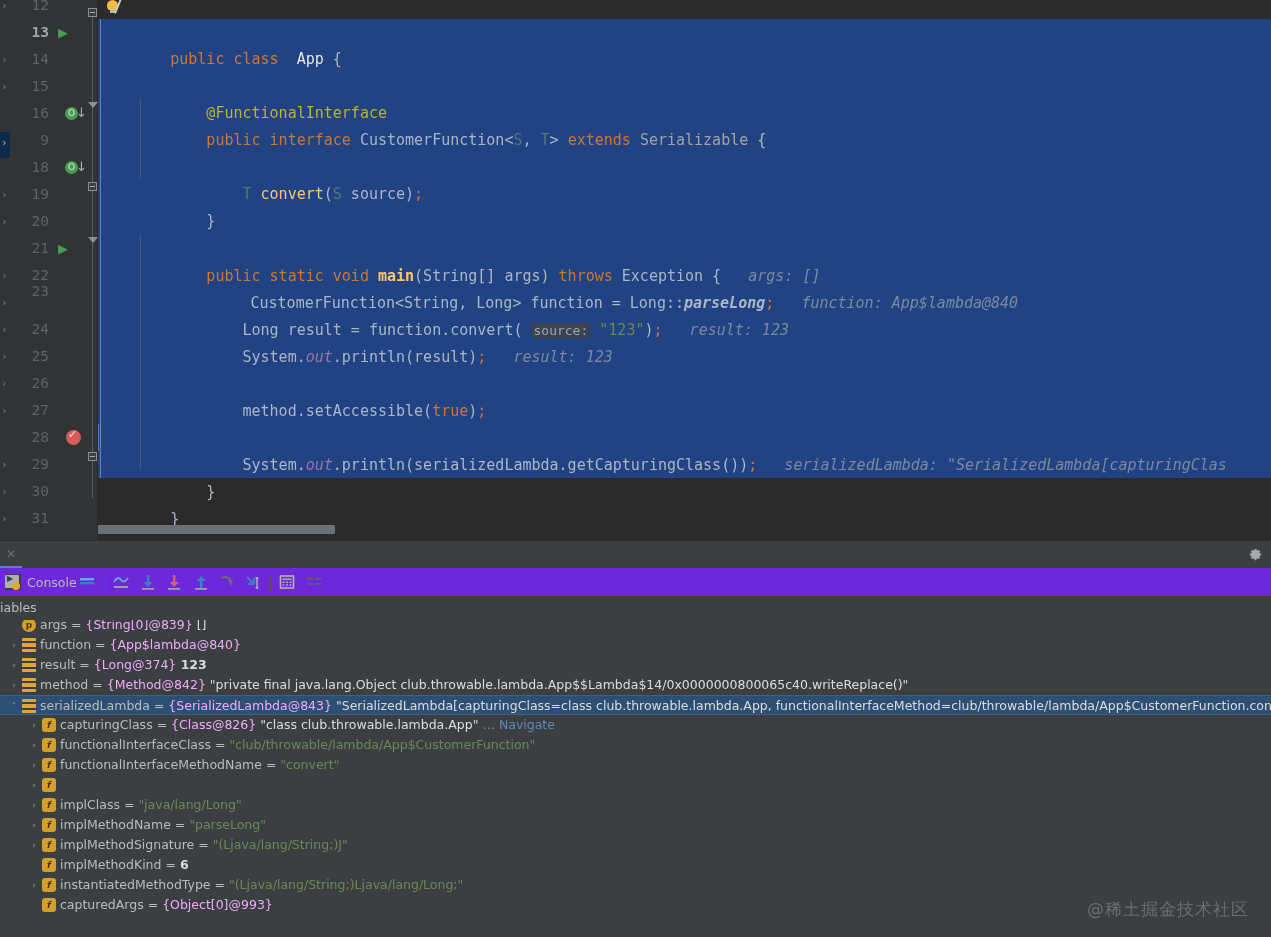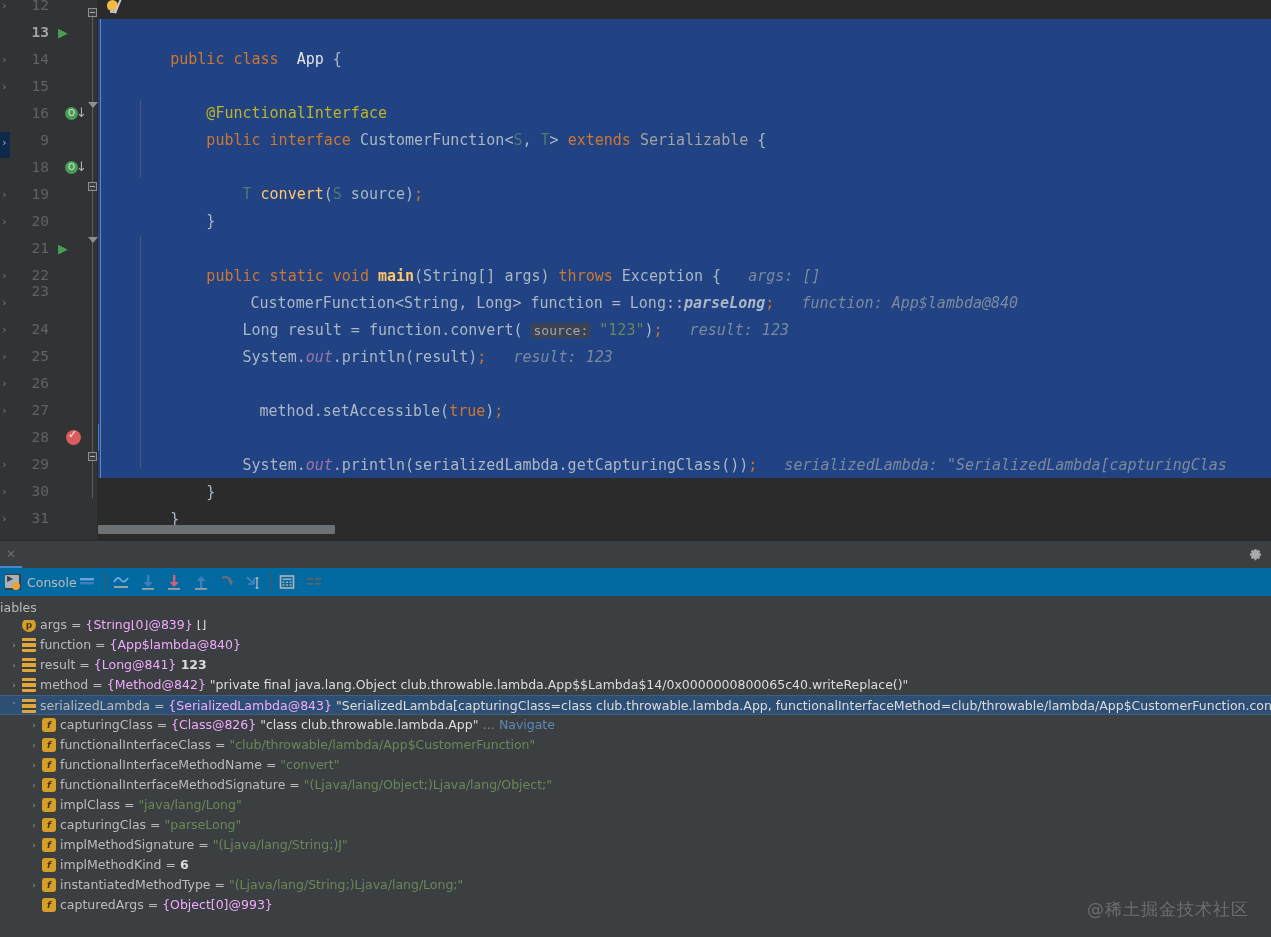--- a/index.html
+++ b/index.html
@@ -157,21 +157,21 @@
     background: #4a88c7;
   }
   .gear {
     position: absolute; right: 8px; top: 6px; width: 15px; height: 15px;
   }
   .gear svg { display: block; }
 
   
   .dbg-toolbar {
     position: absolute; left: 0; top: 568px; width: 1271px; height: 28px;
-    background: #0369a1;
+    background: #6d28d9;
   }
   .console-tab {
     position: absolute; left: 5px; top: 3px; height: 22px;
     display: flex; align-items: center; gap: 6px;
   }
   .console-ico {
     width: 16px; height: 16px; background: #3c3f41; position: relative;
   }
   .console-ico .sq {
     position: absolute; left: 0; top: 1px; width: 14px; height: 13px;
@@ -364,21 +364,21 @@
 
       <div class="code-line" style="top:290px;">
         <span>        Long result = function.convert( </span><span class="param-hint">source:</span><span class="str"> "123"</span>)<span class="kw">;</span><span class="hint">   result: 123</span>
       </div>
 
       <div class="code-line" style="top:317px;">
         <span>        System.<span class="fld">out</span>.println(result)<span class="kw">;</span></span><span class="hint">   result: 123</span>
       </div>
 
 
-      <div class="code-line" style="top:371px;margin-left:17px;">
+      <div class="code-line" style="top:371px;">
         <span>        method.setAccessible(<span class="kw">true</span>)<span class="kw">;</span></span>
       </div>
 
 
       <div class="code-line" style="top:425px;">
         <span>        System.<span class="fld">out</span>.println(serializedLambda.getCapturingClass())<span class="kw">;</span></span><span class="hint">   serializedLambda: "SerializedLambda[capturingClas</span>
       </div>
 
       <div class="code-line" style="top:452px;">
         <span>    }</span>
@@ -503,21 +503,21 @@
         <span style="position: absolute; left: 40px; top: 0px;"><span class="vname">args</span><span class="veq"> = </span><span class="vref">{String[0]@839}</span><span class="vtxt"> []</span></span>
       </div>
       <div class="vrow" style="top: 15px;">
         <span class="chev" style="left: 8px;">›</span>
         <span class="vicon ico-obj" style="left: 22px;"></span>
         <span style="position: absolute; left: 40px; top: 0px;"><span class="vname">function</span><span class="veq"> = </span><span class="vref">{App$lambda@840}</span></span>
       </div>
       <div class="vrow" style="top: 35px;">
         <span class="chev" style="left: 8px;">›</span>
         <span class="vicon ico-obj" style="left: 22px;"></span>
-        <span style="position: absolute; left: 40px; top: 0px;"><span class="vname">result</span><span class="veq"> = </span><span class="vref">{Long@841}</span><span class="vnum"> 123</span></span>
+        <span style="position: absolute; left: 40px; top: 0px;"><span class="vname">result</span><span class="veq"> = </span><span class="vref">{Long@374}</span><span class="vnum"> 123</span></span>
       </div>
       <div class="vrow" style="top: 55px;">
         <span class="chev" style="left: 8px;">›</span>
         <span class="vicon ico-obj" style="left: 22px;"></span>
         <span style="position: absolute; left: 40px; top: 0px;"><span class="vname">method</span><span class="veq"> = </span><span class="vref">{Method@842}</span><span class="vtxt"> "private final java.lang.Object club.throwable.lambda.App$$Lambda$14/0x0000000800065c40.writeReplace()"</span></span>
       </div>
       <div class="vrow selected" style="top: 75px;">
         <span class="chev" style="left: 8px;">˅</span>
         <span class="vicon ico-obj" style="left: 22px;"></span>
         <span style="position: absolute; left: 40px; top: 0px;"><span class="vname">serializedLambda</span><span class="veq"> = </span><span class="vref">{SerializedLambda@843}</span><span class="vtxt"> "SerializedLambda[capturingClass=class club.throwable.lambda.App, functionalInterfaceMethod=club/throwable/lambda/App$CustomerFunction.convert:(Ljava/la…</span></span>
@@ -533,31 +533,30 @@
         <span style="position: absolute; left: 60px; top: 0px;"><span class="vname">functionalInterfaceClass</span><span class="veq"> = </span><span class="vstr">"club/throwable/lambda/App$CustomerFunction"</span></span>
       </div>
       <div class="vrow" style="top: 135px;">
         <span class="chev" style="left: 28px;">›</span>
         <span class="vicon ico-f" style="left: 42px;">f</span>
         <span style="position: absolute; left: 60px; top: 0px;"><span class="vname">functionalInterfaceMethodName</span><span class="veq"> = </span><span class="vstr">"convert"</span></span>
       </div>
       <div class="vrow" style="top: 155px;">
         <span class="chev" style="left: 28px;">›</span>
         <span class="vicon ico-f" style="left: 42px;">f</span>
-        <span style="position: absolute; left: 60px; top: 0px;"><span class="vname">functionalInterfaceMethodSignature</span><span class="veq"> = </span><span class="vstr">"(Ljava/lang/Object;)Ljava/lang/Object;"</span></span>
       </div>
       <div class="vrow" style="top: 175px;">
         <span class="chev" style="left: 28px;">›</span>
         <span class="vicon ico-f" style="left: 42px;">f</span>
         <span style="position: absolute; left: 60px; top: 0px;"><span class="vname">implClass</span><span class="veq"> = </span><span class="vstr">"java/lang/Long"</span></span>
       </div>
       <div class="vrow" style="top: 195px;">
         <span class="chev" style="left: 28px;">›</span>
         <span class="vicon ico-f" style="left: 42px;">f</span>
-        <span style="position: absolute; left: 60px; top: 0px;"><span class="vname">capturingClas</span><span class="veq"> = </span><span class="vstr">"parseLong"</span></span>
+        <span style="position: absolute; left: 60px; top: 0px;"><span class="vname">implMethodName</span><span class="veq"> = </span><span class="vstr">"parseLong"</span></span>
       </div>
       <div class="vrow" style="top: 215px;">
         <span class="chev" style="left: 28px;">›</span>
         <span class="vicon ico-f" style="left: 42px;">f</span>
         <span style="position: absolute; left: 60px; top: 0px;"><span class="vname">implMethodSignature</span><span class="veq"> = </span><span class="vstr">"(Ljava/lang/String;)J"</span></span>
       </div>
       <div class="vrow" style="top: 235px;">
         <span class="vicon ico-f" style="left: 42px;">f</span>
         <span style="position: absolute; left: 60px; top: 0px;"><span class="vname">implMethodKind</span><span class="veq"> = </span><span class="vnum">6</span></span>
       </div>

